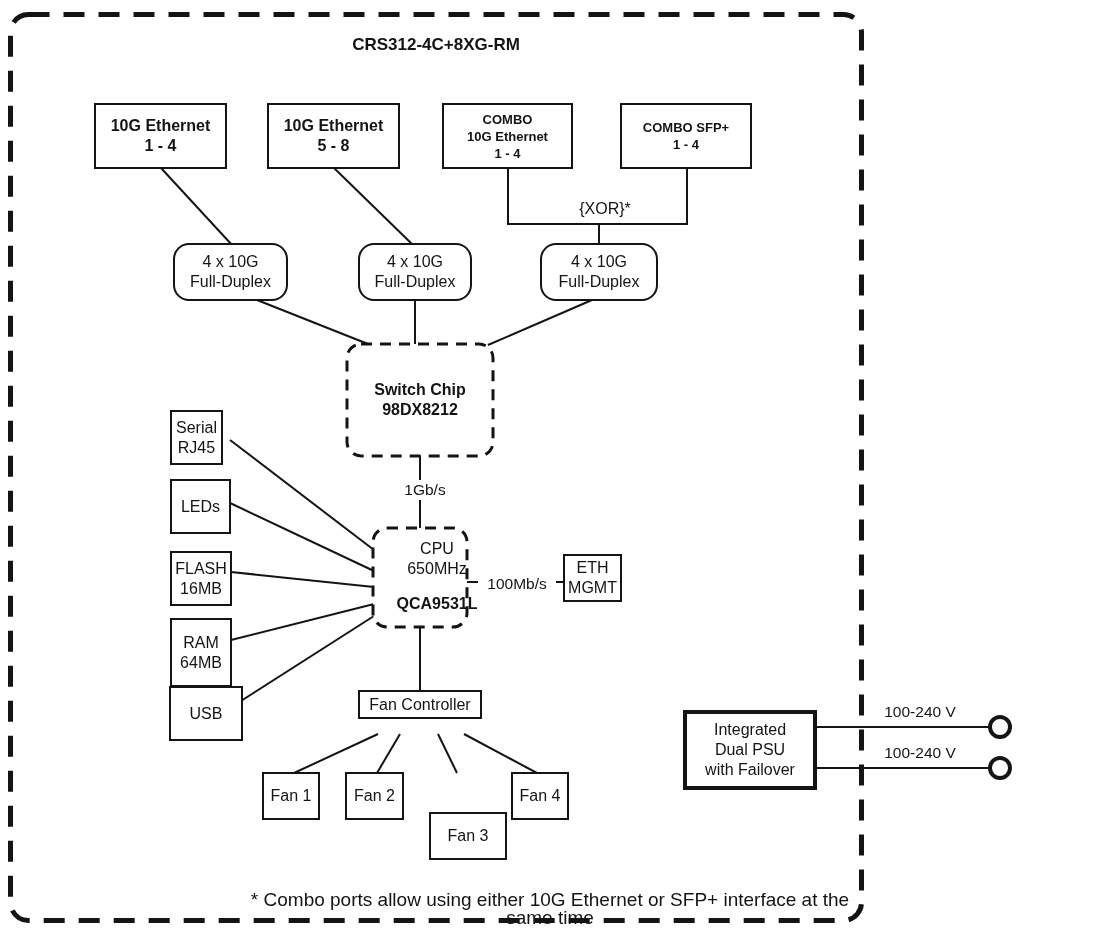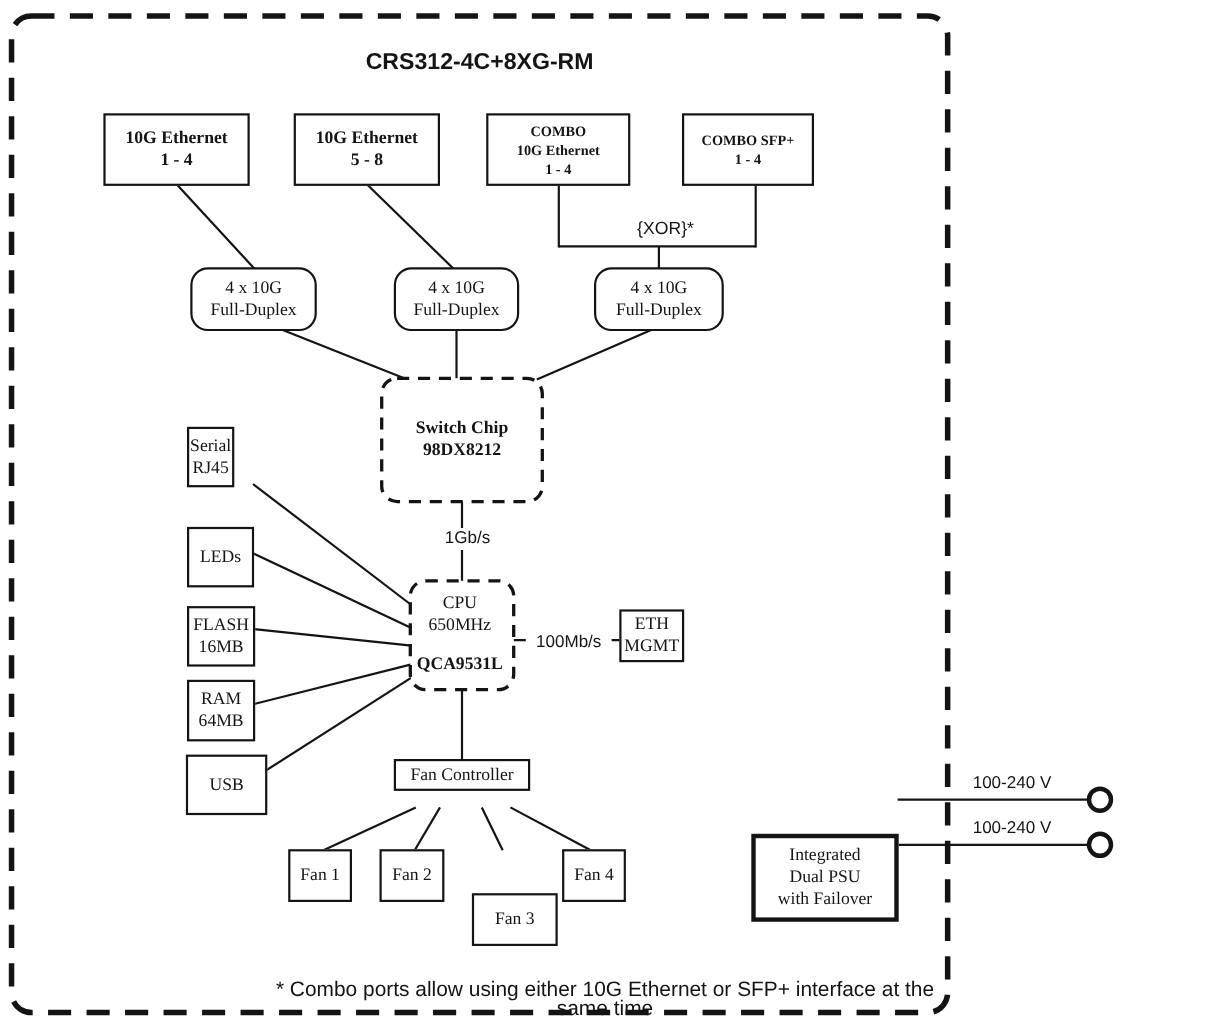--- a/index.html
+++ b/index.html
@@ -6,32 +6,32 @@
   #canvas{
     position:relative;width:1116px;height:937px;background:#fff;
     font-family:"Liberation Sans",sans-serif;color:#141414;
     overflow:hidden;
   }
   svg{position:absolute;left:0;top:0;}
   .box{
     position:absolute;box-sizing:border-box;background:#fff;
     border:2px solid #141414;display:flex;flex-direction:column;
     align-items:center;justify-content:center;text-align:center;
-    white-space:pre-line;font-size:16px;line-height:20px;font-family:Liberation Serif, serif;
+    white-space:pre-line;font-size:16px;line-height:20px;
   }
   .bold{font-weight:bold;}
   .round{border-radius:16px;}
   .noborder{border:none;background:transparent;}
   .lbl{
     position:absolute;text-align:center;font-size:16px;line-height:18px;
     white-space:pre-line;
   }
   .whitebg{background:#fff;padding:1px 2px;}
   .small{font-size:13px;line-height:17px;}
-  .thick{border-width:4px;margin-top:48px;}
+  .thick{border-width:4px;}
 </style>
 </head>
 <body>
 
 <div id="canvas">
 
   <svg width="1116" height="937" viewBox="0 0 1116 937">
 
     <rect x="10.5" y="14.5" width="851" height="906" rx="18" fill="none" stroke="#141414" stroke-width="5" stroke-dasharray="21 14"></rect>
 
@@ -61,62 +61,62 @@
       <path d="M816,768 L989,768"></path>
     </g>
 
     <rect x="347" y="344" width="146" height="112" rx="14" fill="#fff" stroke="#141414" stroke-width="3" stroke-dasharray="11 8"></rect>
     <rect x="373" y="528" width="94" height="99" rx="14" fill="#fff" stroke="#141414" stroke-width="3" stroke-dasharray="11 8"></rect>
 
     <circle cx="1000" cy="727" r="10" fill="#fff" stroke="#141414" stroke-width="4"></circle>
     <circle cx="1000" cy="768" r="10" fill="#fff" stroke="#141414" stroke-width="4"></circle>
   </svg>
 
-  <div class="lbl bold" style="left:10px;top:48px;width:852px;font-size:21px">CRS312-4C+8XG-RM</div>
+  <div class="lbl bold" style="left:10px;top:36px;width:852px;font-size:17px">CRS312-4C+8XG-RM</div>
 
   <div class="box bold" style="left:94px;top:103px;width:133px;height:66px">10G Ethernet
 1 - 4</div>
   <div class="box bold" style="left:267px;top:103px;width:133px;height:66px">10G Ethernet
 5 - 8</div>
   <div class="box bold small" style="left:442px;top:103px;width:131px;height:66px">COMBO
 10G Ethernet
 1 - 4</div>
-  <div class="box bold small" style="left:620px;top:103px;width:120px;height:66px">COMBO SFP+
+  <div class="box bold small" style="left:620px;top:103px;width:132px;height:66px">COMBO SFP+
 1 - 4</div>
 
   <div class="lbl" style="left:560px;top:200px;width:90px">{XOR}*</div>
 
   <div class="box round" style="left:173px;top:243px;width:115px;height:58px">4 x 10G
 Full-Duplex</div>
   <div class="box round" style="left:358px;top:243px;width:114px;height:58px">4 x 10G
 Full-Duplex</div>
   <div class="box round" style="left:540px;top:243px;width:118px;height:58px">4 x 10G
 Full-Duplex</div>
 
   <div class="box noborder" style="left:347px;top:344px;width:146px;height:112px">
     <div class="bold">Switch Chip</div>
     <div class="bold">98DX8212</div>
   </div>
 
   <div class="lbl whitebg" style="left:397px;top:480px;width:52px;font-size:15.5px">1Gb/s</div>
 
-  <div class="box noborder" style="left:371px;top:528px;width:94px;height:99px;justify-content:space-between;padding:11px 0 13px">
+  <div class="box noborder" style="left:390px;top:528px;width:94px;height:99px;justify-content:space-between;padding:11px 0 13px">
     <div>CPU
 650MHz</div>
     <div class="bold">QCA9531L</div>
   </div>
 
   <div class="lbl whitebg" style="left:478px;top:574px;width:74px;font-size:15.5px">100Mb/s</div>
 
-  <div class="box" style="left:170px;top:388px;width:43px;height:55px">Serial
+  <div class="box" style="left:170px;top:410px;width:53px;height:55px">Serial
 RJ45</div>
   <div class="box" style="left:170px;top:479px;width:61px;height:55px">LEDs</div>
   <div class="box" style="left:170px;top:551px;width:62px;height:55px">FLASH
 16MB</div>
-  <div class="box" style="left:170px;top:618px;width:62px;height:56px">RAM
+  <div class="box" style="left:170px;top:618px;width:62px;height:69px">RAM
 64MB</div>
   <div class="box" style="left:169px;top:686px;width:74px;height:55px">USB</div>
 
   <div class="box" style="left:563px;top:554px;width:59px;height:48px">ETH
 MGMT</div>
 
   <div class="box" style="left:358px;top:690px;width:124px;height:29px">Fan Controller</div>
   <div class="box" style="left:262px;top:772px;width:58px;height:48px">Fan 1</div>
   <div class="box" style="left:345px;top:772px;width:59px;height:48px">Fan 2</div>
   <div class="box" style="left:429px;top:812px;width:78px;height:48px">Fan 3</div>

